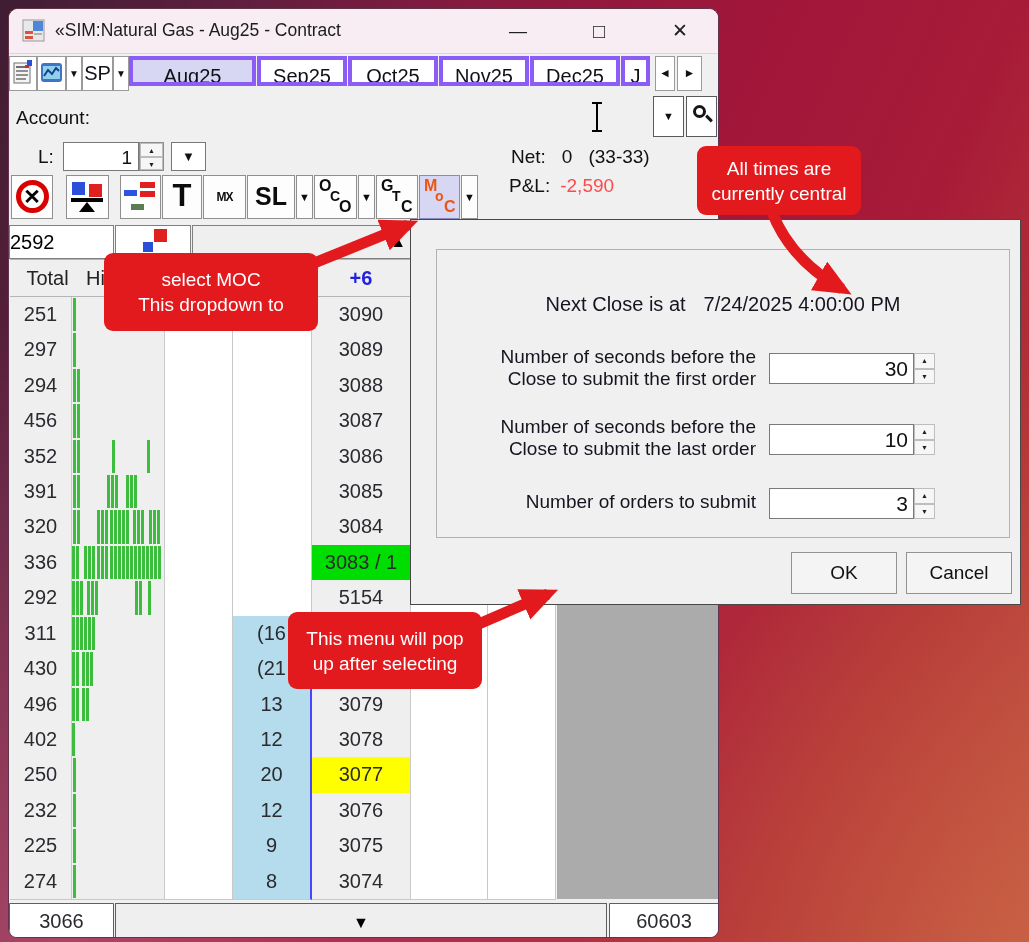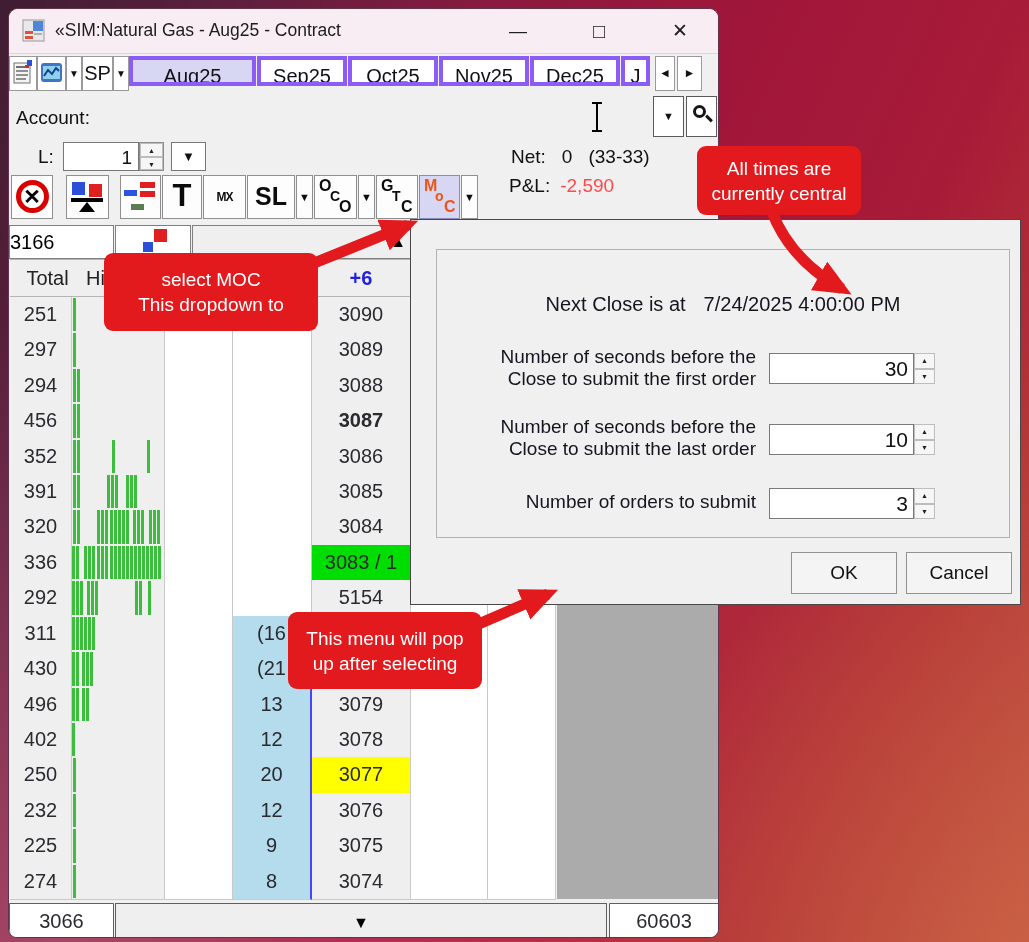--- a/index.html
+++ b/index.html
@@ -213,21 +213,21 @@
     <div class="tb" id="moc-btn" style="left: 410px; width: 41px; background: rgb(215, 215, 243); border-color: rgb(138, 138, 192);">
       <div class="stack3">
         <span class="l1" style="color: rgb(238, 85, 18);">M</span>
           <span class="l2" style="color: rgb(238, 85, 18);">o</span>
           <span class="l3" style="color: rgb(238, 85, 18);">C</span>
       </div>
     </div>
     <div class="tb tb-arrow" style="left:452px; width:17px;">▼</div>
 
     <div id="scroll-row">
-      <div class="srcell num" style="left:0; width:105px; line-height:32px;">3166</div>
+      <div class="srcell num" style="left:0; width:105px; line-height:32px;">2592</div>
       <div class="srcell" style="left:106px; width:76px;">
         <div style="position:absolute; left:38px; top:3px; width:13px; height:13px; background:#e02020;"></div>
         <div style="position:absolute; left:27px; top:16px; width:10px; height:10px; background:#2b4fd8;"></div>
       </div>
       <div class="srcell" style="left:183px; width:219px; background:#efefef;">
         <span style="position:absolute; right:4px; top:0; font-size:16px; line-height:32px; color:#000;">▲</span>
       </div>
     </div>
 
     <div id="ladder-head">
@@ -267,21 +267,21 @@
         <div class="lcell" style="left: 303px; top: 70.8235px; width: 99px; height: 36.4118px; line-height: 35.4118px; background: rgb(239, 239, 239);">3088</div>
         <div class="lcell" style="left: 402px; top: 70.8235px; width: 77px; height: 36.4118px; line-height: 35.4118px; background: rgb(255, 255, 255);"></div>
         <div class="lcell" style="left: 479px; top: 70.8235px; width: 68px; height: 36.4118px; line-height: 35.4118px; background: rgb(255, 255, 255);"></div>
         <div class="lcell" style="left: 1px; top: 106.235px; width: 62px; height: 36.4118px; line-height: 35.4118px; background: rgb(239, 239, 239);">456</div>
         <div class="lcell" style="left: 63px; top: 106.235px; width: 93px; height: 36.4118px; line-height: 35.4118px; background: rgb(239, 239, 239);">
           <div class="histline" style="left: 1px; height: 33.4118px; background: rgb(61, 189, 61);"></div>
           <div class="histline" style="left: 5px; height: 33.4118px; background: rgb(61, 189, 61);"></div>
         </div>
         <div class="lcell" style="left: 156px; top: 106.235px; width: 68px; height: 36.4118px; line-height: 35.4118px; background: rgb(255, 255, 255);"></div>
         <div class="lcell" style="left: 224px; top: 106.235px; width: 79px; height: 36.4118px; line-height: 35.4118px; background: rgb(255, 255, 255);"></div>
-        <div class="lcell" style="left: 303px; top: 106.235px; width: 99px; height: 36.4118px; line-height: 35.4118px; background: rgb(239, 239, 239); font-weight: bold;">3087</div>
+        <div class="lcell" style="left: 303px; top: 106.235px; width: 99px; height: 36.4118px; line-height: 35.4118px; background: rgb(239, 239, 239);">3087</div>
         <div class="lcell" style="left: 402px; top: 106.235px; width: 77px; height: 36.4118px; line-height: 35.4118px; background: rgb(255, 255, 255);"></div>
         <div class="lcell" style="left: 479px; top: 106.235px; width: 68px; height: 36.4118px; line-height: 35.4118px; background: rgb(255, 255, 255);"></div>
         <div class="lcell" style="left: 1px; top: 141.647px; width: 62px; height: 36.4118px; line-height: 35.4118px; background: rgb(239, 239, 239);">352</div>
         <div class="lcell" style="left: 63px; top: 141.647px; width: 93px; height: 36.4118px; line-height: 35.4118px; background: rgb(239, 239, 239);">
           <div class="histline" style="left: 1px; height: 33.4118px; background: rgb(61, 189, 61);"></div>
           <div class="histline" style="left: 5px; height: 33.4118px; background: rgb(61, 189, 61);"></div>
           <div class="histline" style="left: 40px; height: 33.4118px; background: rgb(61, 189, 61);"></div>
           <div class="histline" style="left: 75px; height: 33.4118px; background: rgb(61, 189, 61);"></div>
         </div>
         <div class="lcell" style="left: 156px; top: 141.647px; width: 68px; height: 36.4118px; line-height: 35.4118px; background: rgb(255, 255, 255);"></div>

